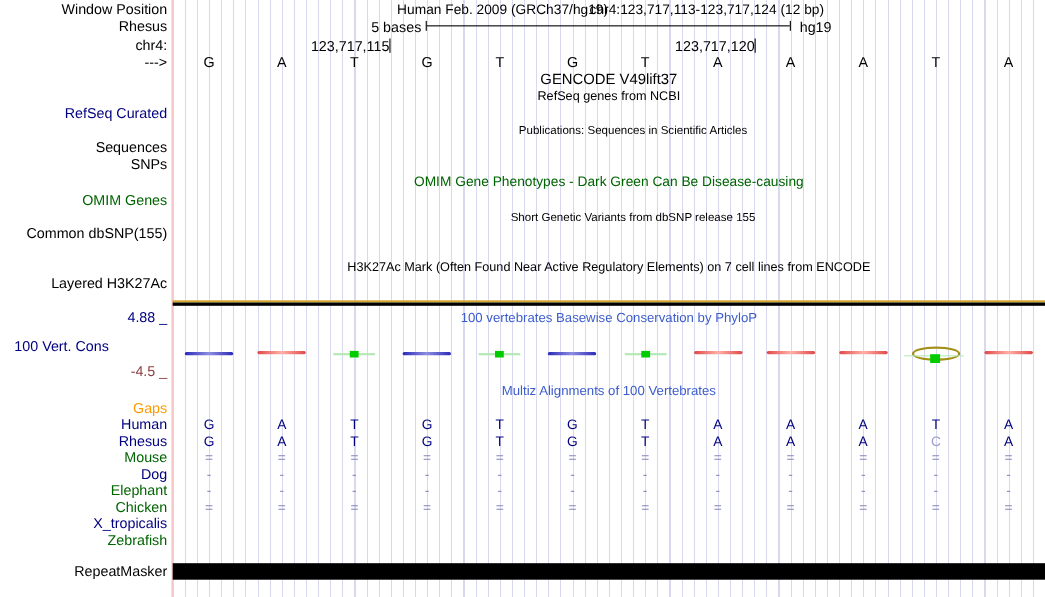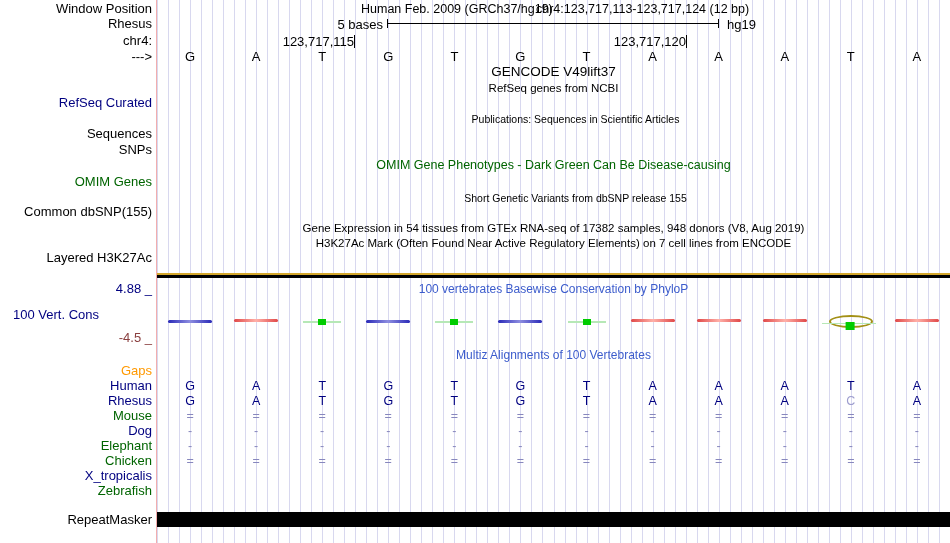--- a/index.html
+++ b/index.html
@@ -104,21 +104,20 @@
   <div class="title t-black fs13" style="top:65px">GENCODE V49lift37</div>
   <div class="title t-black fs11" style="top:82px">RefSeq genes from NCBI</div>
   <div class="lbl lbl-navy" style="top:96px">RefSeq Curated</div>
   <div class="title t-black fs10" style="top:113px">Publications: Sequences in Scientific Articles</div>
   <div class="lbl lbl-black" style="top:127px">Sequences</div>
   <div class="lbl lbl-black" style="top:143px">SNPs</div>
   <div class="title t-green fs12b" style="top:159px">OMIM Gene Phenotypes - Dark Green Can Be Disease-causing</div>
   <div class="lbl lbl-green" style="top:175px">OMIM Genes</div>
   <div class="title t-black fs10" style="top:192px">Short Genetic Variants from dbSNP release 155</div>
   <div class="lbl lbl-black" style="top:205px">Common dbSNP(155)</div>
-  <div class="title t-black fs11" style="top:222px">Gene Expression in 54 tissues from GTEx RNA-seq of 17382 samples, 948 donors (V8, Aug 2019)</div>
   <div class="title t-black fs11" style="top:237px">H3K27Ac Mark (Often Found Near Active Regulatory Elements) on 7 cell lines from ENCODE</div>
   <div class="lbl lbl-black" style="top:251px">Layered H3K27Ac</div>
 
   <div id="gold-line"></div>
   <div id="black-line"></div>
 
   <div class="lbl lbl-navy" style="top:282px">4.88 _</div>
   <div class="title t-blue fs12" style="top:283px">100 vertebrates Basewise Conservation by PhyloP</div>
   <div class="abs lbl-navy" style="left:13px;top:307px;font-size:13px">100 Vert. Cons</div>
   <div id="cons-marks" class="cells">

